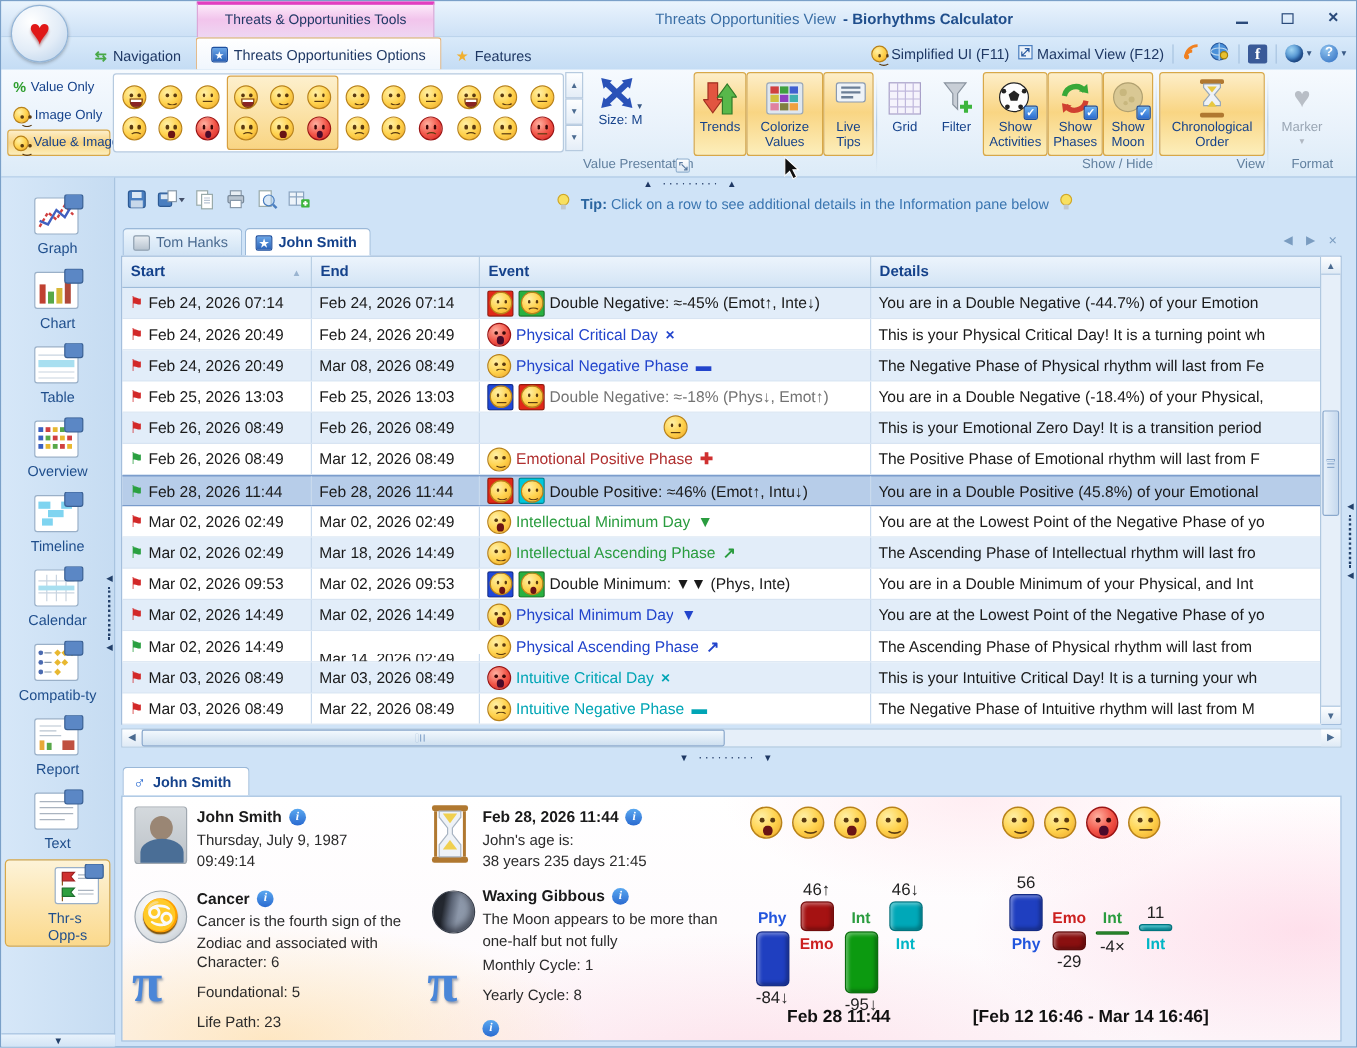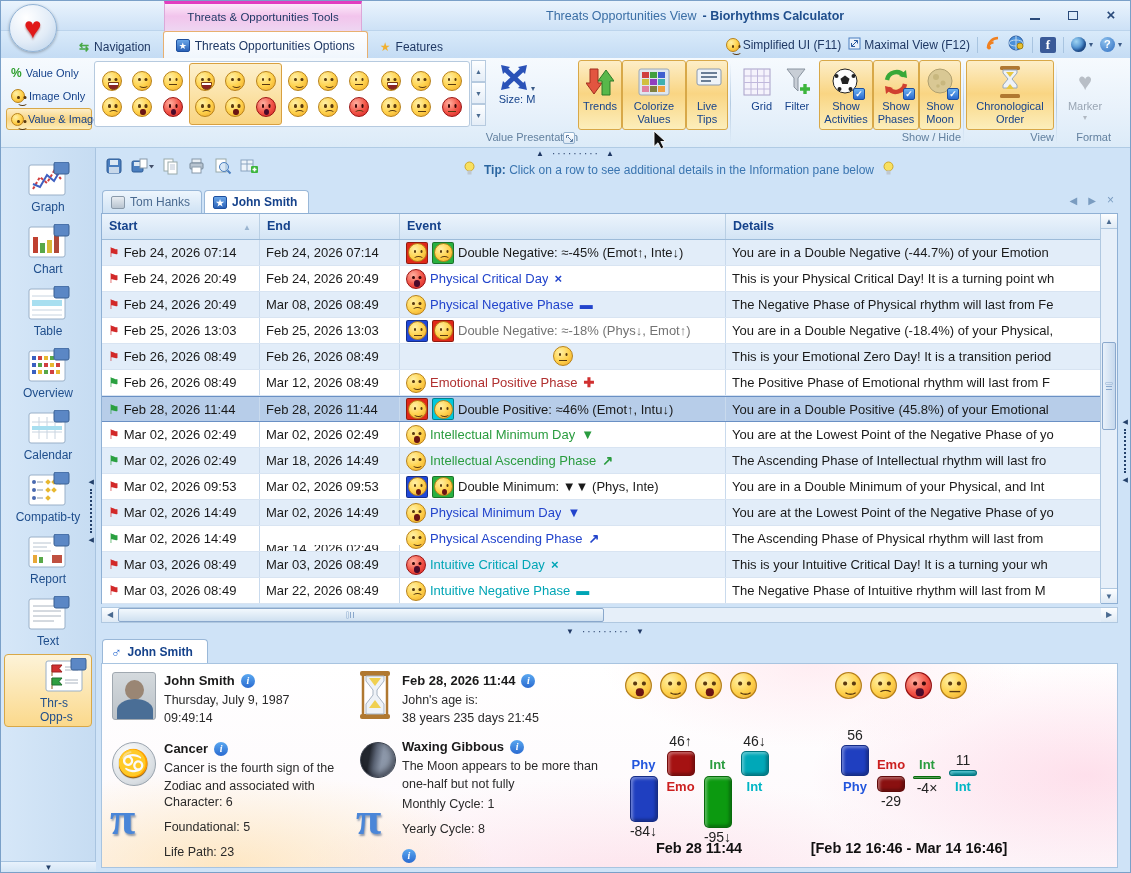--- a/index.html
+++ b/index.html
@@ -337,21 +337,21 @@
               </svg>
             </span>
             <span>Live Tips</span>
           </div>
       </div>
       <div class="rg-label"></div>
     </div>
     <div class="rsep"></div>
     <div class="rgroup">
       <div class="rg-content">
-        <div class="rbtn" style="width:42px;align-items:flex-end;">
+        <div class="rbtn" style="width:42px;">
             <span class="ric">
               <svg width="30" height="30">
                 <rect x="2" y="2" width="26" height="26" fill="#f5f3fc" stroke="#a8a0c8"></rect>
                 <g stroke="#c0b8dc">
                   <line x1="2" y1="9" x2="28" y2="9"></line>
                   <line x1="2" y1="15.5" x2="28" y2="15.5"></line>
                   <line x1="2" y1="22" x2="28" y2="22"></line>
                   <line x1="9" y1="2" x2="9" y2="28"></line>
                   <line x1="15.5" y1="2" x2="15.5" y2="28"></line>
                   <line x1="22" y1="2" x2="22" y2="28"></line>
@@ -502,20 +502,31 @@
                 <rect x="30" y="15" width="4" height="4" fill="#d04040"></rect>
                 <rect x="6" y="22" width="4" height="4" fill="#3a60c0"></rect>
                 <rect x="12" y="22" width="4" height="4" fill="#e8b830"></rect>
                 <rect x="18" y="22" width="4" height="4" fill="#58a848"></rect>
                 <rect x="24" y="22" width="4" height="4" fill="#d04040"></rect>
                 <rect x="30" y="22" width="4" height="4" fill="#e8b830"></rect>
               </g>
               <rect x="28" y="0" width="15" height="12" rx="2" fill="#5b87c5" stroke="#3a6094"></rect>
             </svg></span>
           <span>Overview</span>
+        </div>
+        <div class="sbitem">
+          <span class="sic"><svg viewBox="0 0 44 36">
+              <rect x="3" y="3" width="36" height="30" rx="2" fill="#fff" stroke="#9ab0c8"></rect>
+              <rect x="6" y="8" width="10" height="6" fill="#7fd4f0"></rect>
+              <rect x="14" y="15" width="13" height="6" fill="#7fd4f0"></rect>
+              <rect x="9" y="22" width="9" height="6" fill="#7fd4f0"></rect>
+              <rect x="25" y="8" width="9" height="6" fill="#7fd4f0"></rect>
+              <rect x="28" y="0" width="15" height="12" rx="2" fill="#5b87c5" stroke="#3a6094"></rect>
+            </svg></span>
+          <span>Timeline</span>
         </div>
         <div class="sbitem">
           <span class="sic"><svg viewBox="0 0 44 36">
               <rect x="3" y="3" width="36" height="30" rx="2" fill="#fff" stroke="#9ab0c8"></rect>
               <g stroke="#c8d4e0">
                 <line x1="6" y1="12" x2="36" y2="12"></line>
                 <line x1="6" y1="22" x2="36" y2="22"></line>
                 <line x1="13" y1="7" x2="13" y2="29"></line>
                 <line x1="21" y1="7" x2="21" y2="29"></line>
                 <line x1="29" y1="7" x2="29" y2="29"></line>

